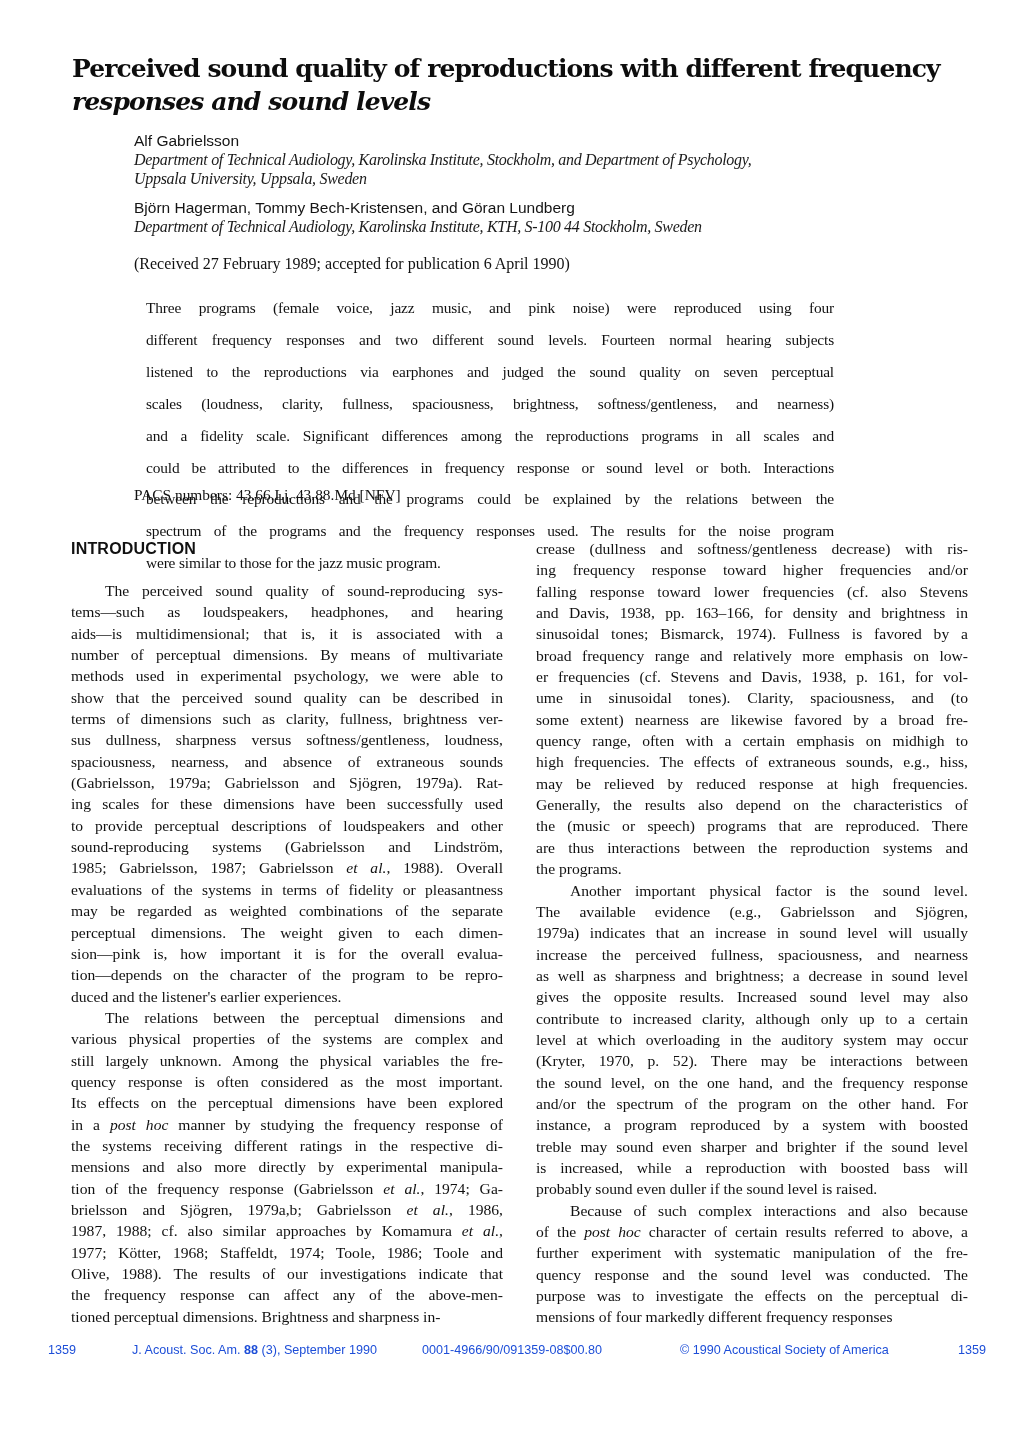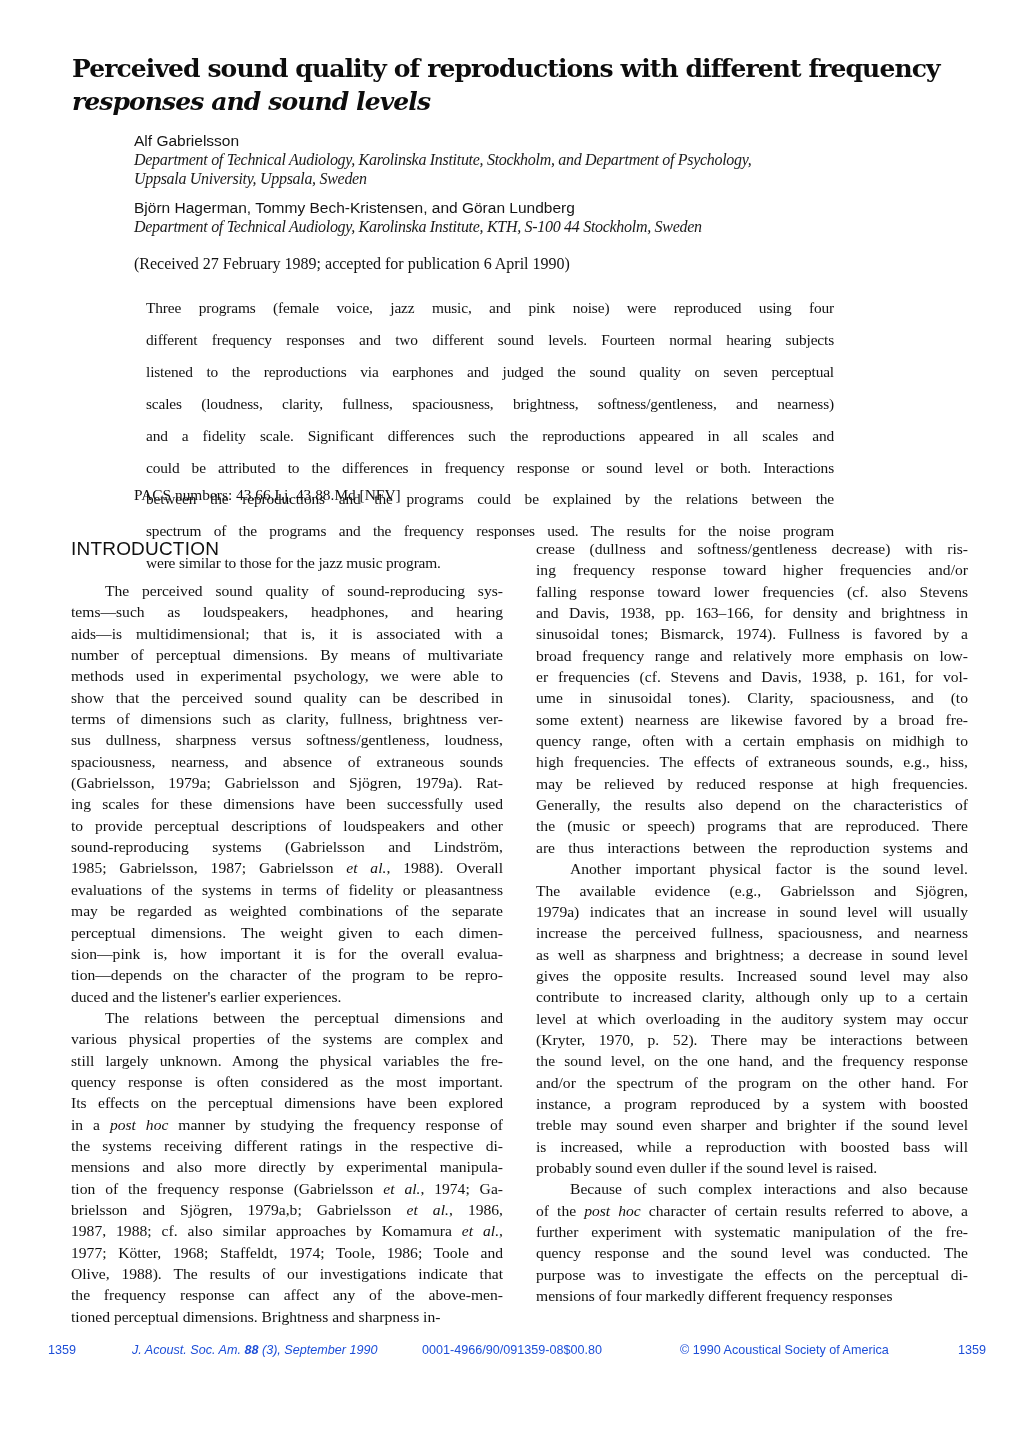--- a/index.html
+++ b/index.html
@@ -28,22 +28,22 @@
   .abstract { font-size: 15.4px; line-height: 19.9px; margin: 12px; letter-spacing: -0.15px; text-align: left; }
   .pacs { font-size: 15.4px; line-height: 20px; margin: 0; }
   .col {
     position: absolute; top: 538px; width: 432px;
     font-size: 15.6px; line-height: 21.35px; text-align: justify;
   }
   .col-left { left: 71px; }
   .col-right { left: 536px; }
   .col p { margin: 0; }
   .heading {
-    font-family: "Liberation Sans", "DejaVu Sans", sans-serif; font-weight: normal;
-    font-size: 19px; line-height: 21px; letter-spacing: 0.2px; margin: 0 0 21px 0 !important;
+    font-family: "Liberation Sans", "DejaVu Sans", sans-serif; font-weight: bold;
+    font-size: 16px; line-height: 21px; letter-spacing: 0.2px; margin: 0 0 21px 0 !important;
   }
   .ln { display: block; text-align: justify; text-align-last: justify; white-space: nowrap; }
   .ln.last { text-align-last: left; }
   em { font-style: italic; }
   .footer {
     position: absolute; top: 1343px; left: 40px; width: 960px; height: 20px;
     font-family: "Liberation Sans", "DejaVu Sans", sans-serif; font-size: 12.6px; color: #1d4ed8;
   }
   .footer span { position: absolute; top: 0; white-space: nowrap; }
   .footer b { font-weight: bold; }
@@ -70,21 +70,21 @@
 <div class="front" style="top:254px;">
   <p class="received">(Received 27 February 1989; accepted for publication 6 April 1990)</p>
 </div>
 
 <div class="front" style="top:286px; width:712px;">
   <div id="abstract-lines">
       <span class="ln abstract">Three programs (female voice, jazz music, and pink noise) were reproduced using four</span>
       <span class="ln abstract">different frequency responses and two different sound levels. Fourteen normal hearing subjects</span>
       <span class="ln abstract">listened to the reproductions via earphones and judged the sound quality on seven perceptual</span>
       <span class="ln abstract">scales (loudness, clarity, fullness, spaciousness, brightness, softness/gentleness, and nearness)</span>
-      <span class="ln abstract">and a fidelity scale. Significant differences such the reproductions appeared in all scales and</span>
+      <span class="ln abstract">and a fidelity scale. Significant differences among the reproductions programs in all scales and</span>
       <span class="ln abstract">could be attributed to the differences in frequency response or sound level or both. Interactions</span>
       <span class="ln abstract">between the reproductions and the programs could be explained by the relations between the</span>
       <span class="ln abstract">spectrum of the programs and the frequency responses used. The results for the noise program</span>
       <span class="ln abstract last">were similar to those for the jazz music program.</span>
     </div>
 </div>
 
 <div class="front" style="top:485px;">
   <p class="pacs">PACS numbers: 43.66.Lj, 43.88.Md [NFV]</p>
 </div>
@@ -145,20 +145,21 @@
         <span class="ln">broad frequency range and relatively more emphasis on low-</span>
         <span class="ln">er frequencies (cf. Stevens and Davis, 1938, p. 161, for vol-</span>
         <span class="ln">ume in sinusoidal tones). Clarity, spaciousness, and (to</span>
         <span class="ln">some extent) nearness are likewise favored by a broad fre-</span>
         <span class="ln">quency range, often with a certain emphasis on midhigh to</span>
         <span class="ln">high frequencies. The effects of extraneous sounds, e.g., hiss,</span>
         <span class="ln">may be relieved by reduced response at high frequencies.</span>
         <span class="ln">Generally, the results also depend on the characteristics of</span>
         <span class="ln">the (music or speech) programs that are reproduced. There</span>
         <span class="ln">are thus interactions between the reproduction systems and</span>
+        <span class="ln last">the programs.</span>
       </p>
       <p>
         <span class="ln" style="padding-left: 34px;">Another important physical factor is the sound level.</span>
         <span class="ln">The available evidence (e.g., Gabrielsson and Sjögren,</span>
         <span class="ln">1979a) indicates that an increase in sound level will usually</span>
         <span class="ln">increase the perceived fullness, spaciousness, and nearness</span>
         <span class="ln">as well as sharpness and brightness; a decrease in sound level</span>
         <span class="ln">gives the opposite results. Increased sound level may also</span>
         <span class="ln">contribute to increased clarity, although only up to a certain</span>
         <span class="ln">level at which overloading in the auditory system may occur</span>
@@ -176,17 +177,17 @@
         <span class="ln">further experiment with systematic manipulation of the fre-</span>
         <span class="ln">quency response and the sound level was conducted. The</span>
         <span class="ln">purpose was to investigate the effects on the perceptual di-</span>
         <span class="ln last">mensions of four markedly different frequency responses</span>
       </p>
     </div>
 </div>
 
 <div class="footer">
   <span style="left:8px;">1359</span>
-  <span style="left:92px;font-style:italic;"><span style="position:static">J. Acoust. Soc. Am.</span> <b>88</b> <span style="position:static">(3), September 1990</span></span>
+  <span style="left:92px;"><span style="position:static">J. Acoust. Soc. Am.</span> <b>88</b> <span style="position:static">(3), September 1990</span></span>
   <span style="left:382px;">0001-4966/90/091359-08$00.80</span>
   <span style="left:640px;">© 1990 Acoustical Society of America</span>
   <span style="left:918px;">1359</span>
 </div>
 
 </body></html>

